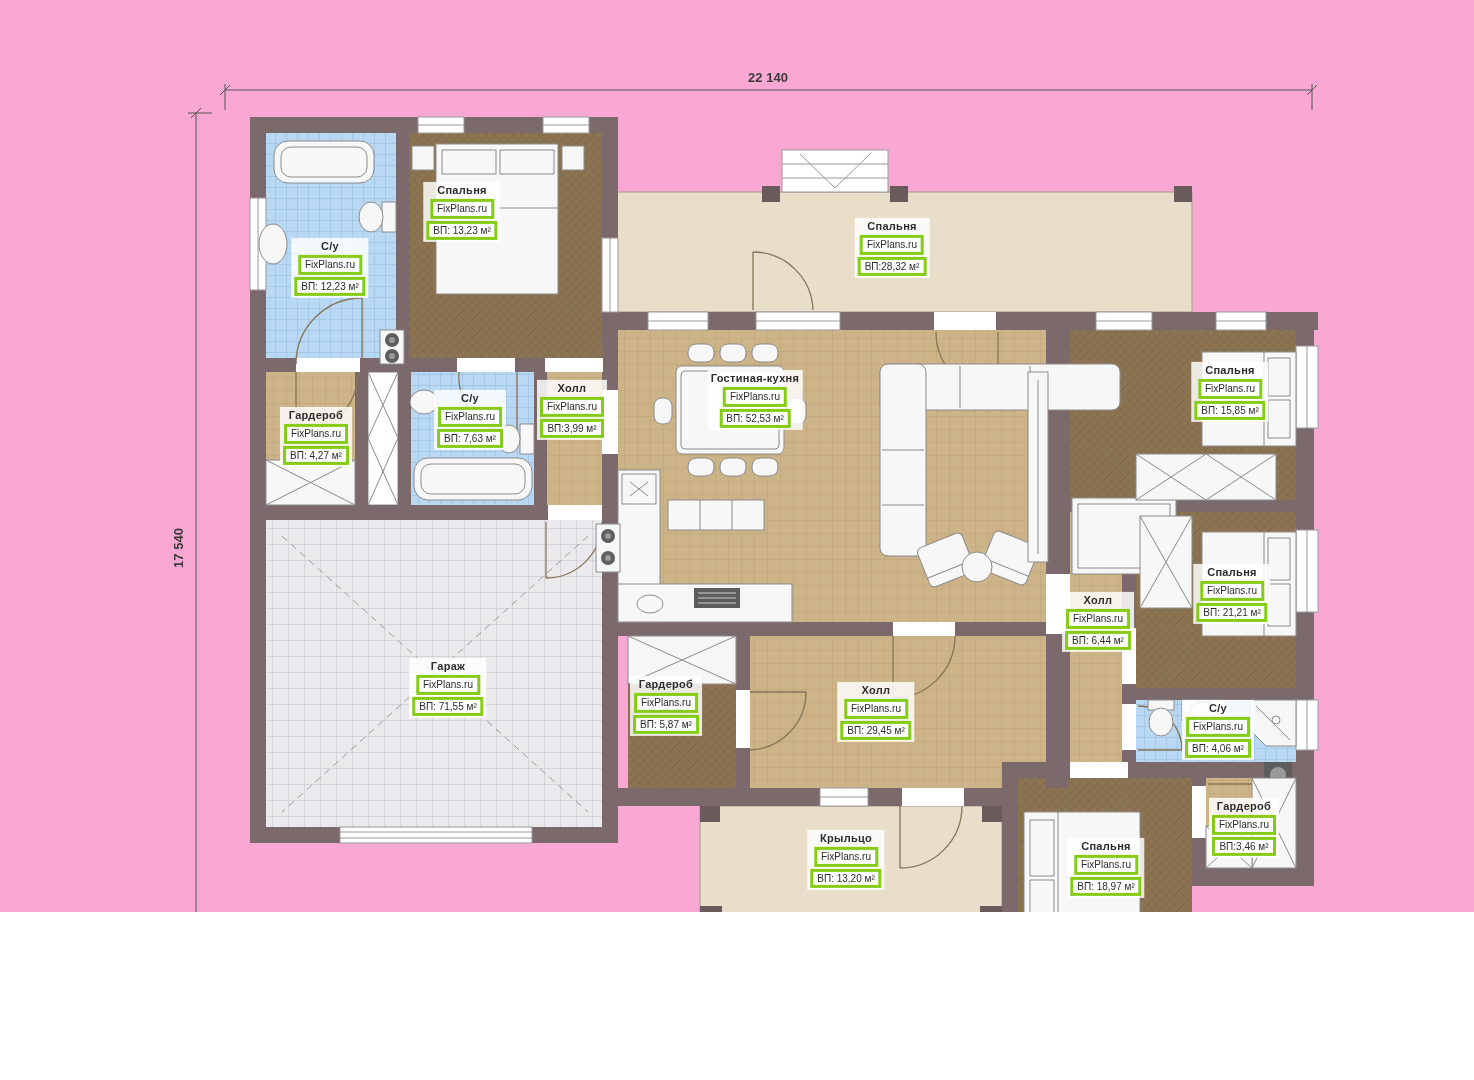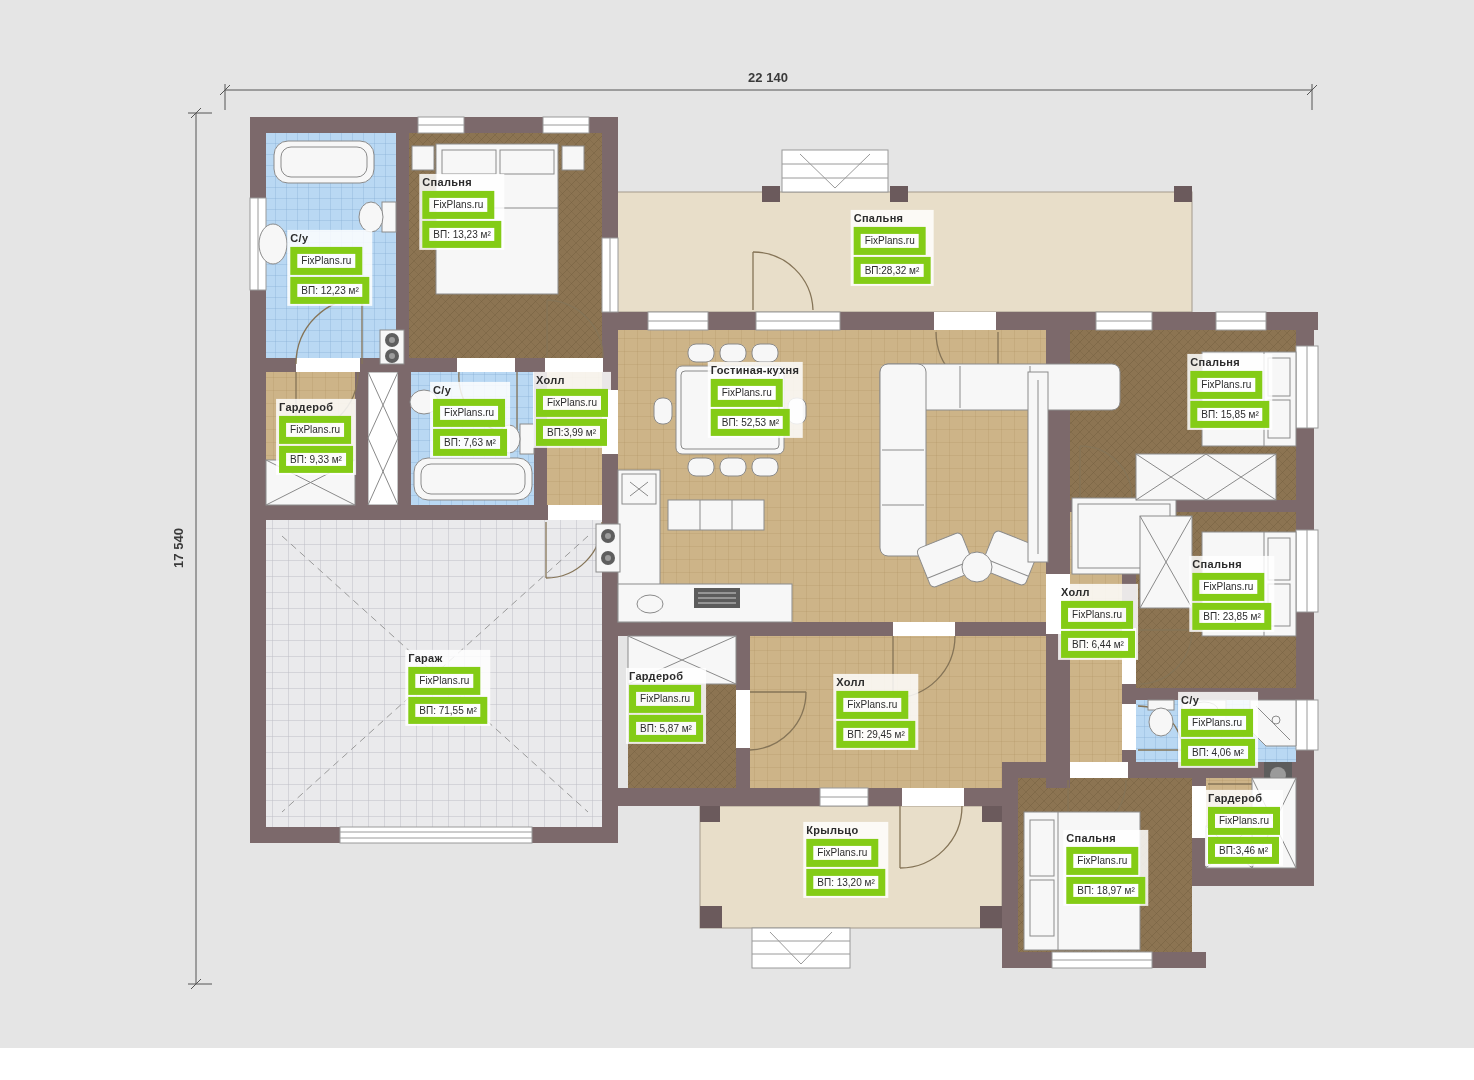--- a/index.html
+++ b/index.html
@@ -1,35 +1,35 @@
 <!DOCTYPE html>
 <html><head>
 <meta charset="utf-8">
 <style>
   html,body{margin:0;padding:0;background:#ffffff;}
-  .stage{position:relative;width:1474px;height:1048px;background:#e5e5e5;overflow:hidden;
+  .stage{position:relative;width:1474px;height:912px;background:#f9a8d4;overflow:hidden;
          font-family:"Liberation Sans",sans-serif;}
   .stage svg{position:absolute;left:0;top:0;}
   .wall{fill:#7c696b;}
   .win{fill:#ffffff;stroke:#9a9a9a;stroke-width:1;}
   .open{fill:#ffffff;}
   .winline{stroke:#9a9a9a;stroke-width:1;}
   .furn{fill:#f7f7f7;stroke:#8b8b8b;stroke-width:1;}
   .furnline{stroke:#8b8b8b;stroke-width:1;fill:none;}
   .door{fill:none;stroke:#857457;stroke-width:1.3;}
   .xl{stroke:#8a8a8a;stroke-width:1;}
   .dark{fill:#6b5a5c;}
   .dim{position:absolute;font:700 13px/1 "Liberation Sans",sans-serif;color:#3a3a3a;white-space:nowrap;}
   .dim-top{transform:translate(-50%,-100%);}
   .dim-left{transform:translate(-50%,-50%) rotate(-90deg);}
   .room-label{position:absolute;transform:translate(-50%,-50%);display:inline-flex;flex-direction:column;
-      align-items:flex-start;background:rgba(255,255,255,.84);padding:2px 3px;text-align:center;
+      align-items:center;background:rgba(255,255,255,.84);padding:2px 3px;text-align:center;
       color:#2c2c2c;white-space:nowrap;z-index:5;}
   .room-label .rname{font:700 11px/1.2 "Liberation Sans",sans-serif;letter-spacing:.3px;}
-  .room-label .box{font:400 10px/1.35 "Liberation Sans",sans-serif;border:7px solid #84cc16;
+  .room-label .box{font:400 10px/1.35 "Liberation Sans",sans-serif;border:3px solid #84cc16;
       padding:0 4px;margin-top:2px;background:rgba(255,255,255,.7);}
 </style>
 </head>
 <body>
 
 <div class="stage">
 
 <svg width="1474" height="1080" viewBox="0 0 1474 1080">
   <defs>
     <pattern id="pTan" width="13" height="13" patternUnits="userSpaceOnUse">
@@ -371,21 +371,21 @@
     <div class="box">ВП: 13,23 м²</div>
   </div>
   <div class="room-label" style="left:892px;top:248px">
     <div class="rname">Спальня</div>
     <div class="box">FixPlans.ru</div>
     <div class="box">ВП:28,32 м²</div>
   </div>
   <div class="room-label" style="left:316px;top:437px">
     <div class="rname">Гардероб</div>
     <div class="box">FixPlans.ru</div>
-    <div class="box">ВП: 9,33 м²</div>
+    <div class="box">ВП: 4,27 м²</div>
   </div>
   <div class="room-label" style="left:470px;top:420px">
     <div class="rname">С/у</div>
     <div class="box">FixPlans.ru</div>
     <div class="box">ВП: 7,63 м²</div>
   </div>
   <div class="room-label" style="left:572px;top:410px">
     <div class="rname">Холл</div>
     <div class="box">FixPlans.ru</div>
     <div class="box">ВП:3,99 м²</div>
@@ -396,21 +396,21 @@
     <div class="box">ВП: 52,53 м²</div>
   </div>
   <div class="room-label" style="left:1230px;top:392px">
     <div class="rname">Спальня</div>
     <div class="box">FixPlans.ru</div>
     <div class="box">ВП: 15,85 м²</div>
   </div>
   <div class="room-label" style="left:1232px;top:594px">
     <div class="rname">Спальня</div>
     <div class="box">FixPlans.ru</div>
-    <div class="box">ВП: 23,85 м²</div>
+    <div class="box">ВП: 21,21 м²</div>
   </div>
   <div class="room-label" style="left:1098px;top:622px">
     <div class="rname">Холл</div>
     <div class="box">FixPlans.ru</div>
     <div class="box">ВП: 6,44 м²</div>
   </div>
   <div class="room-label" style="left:448px;top:688px">
     <div class="rname">Гараж</div>
     <div class="box">FixPlans.ru</div>
     <div class="box">ВП: 71,55 м²</div>

